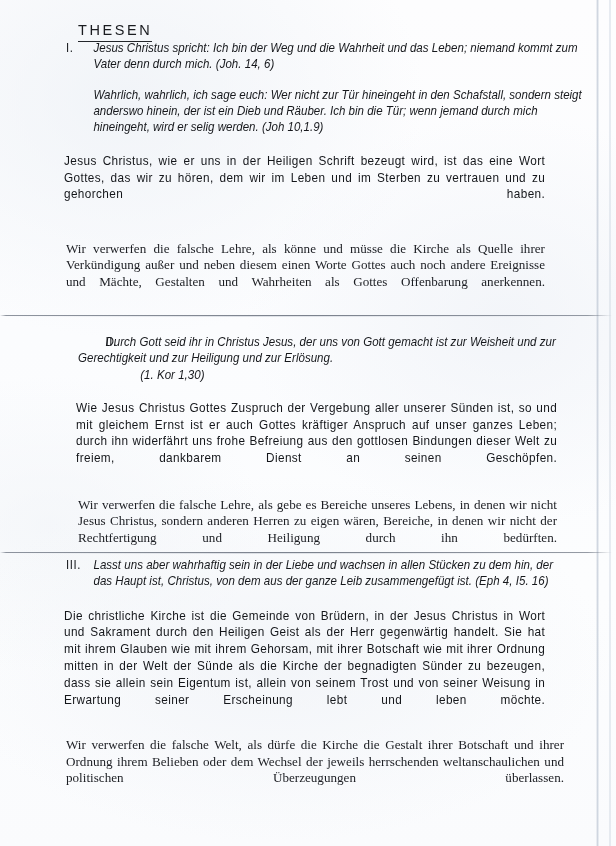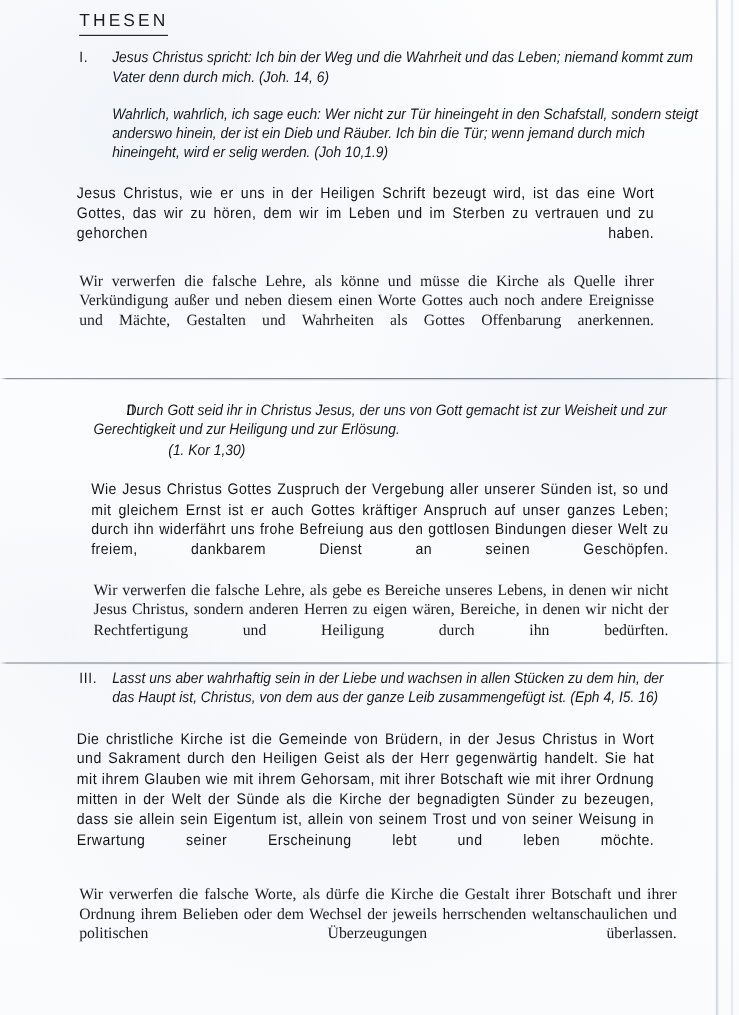--- a/index.html
+++ b/index.html
@@ -49,21 +49,21 @@
     width: 616px;
   }
 
   
   .doc-title {
     font-family: "Liberation Sans", sans-serif;
     font-size: 14.5px;
     font-weight: 500;
     letter-spacing: 2.6px;
     color: #1a1c20;
-    margin: 0;
+    margin: 12px;
     padding: 0 0 2px 0;
     position: absolute;
     left: 66px;
     top: 9px;
     border-bottom: 1.4px solid #23262b;
     display: inline-block;
     line-height: 1.25;
   }
 
   
@@ -196,56 +196,56 @@
       </div>
 
       <div class="quote-block" style="width:537px; margin-top:14px;">
         <span>Wahrlich, wahrlich, ich sage euch: Wer nicht zur Tür hineingeht in den Schafstall, sondern steigt anderswo hinein, der ist ein Dieb und Räuber. Ich bin die Tür; wenn jemand durch mich hineingeht, wird er selig werden. (Joh 10,1.9)</span>
       </div>
 
       <div class="para-sans" style="width:523px; margin-top:17px; margin-left:-2px;">
         <span>Jesus Christus, wie er uns in der Heiligen Schrift bezeugt wird, ist das eine Wort Gottes, das wir zu hören, dem wir im Leben und im Sterben zu vertrauen und zu gehorchen haben.</span>
       </div>
 
-      <div class="para-serif" style="width:479px; margin-top:6px;">
+      <div class="para-serif" style="width:479px; margin-top:21px;">
         <span>Wir verwerfen die falsche Lehre, als könne und müsse die Kirche als Quelle ihrer Verkündigung außer und neben diesem einen Worte Gottes auch noch andere Ereignisse und Mächte, Gestalten und Wahrheiten als Gottes Offenbarung anerkennen.</span>
       </div>
     </div>
 
     <div class="divider" style="top:315px;"></div>
 
     <div class="section" style="left:78px; top:334px; width:492px;">
 
       <div class="thesis-head head-indent-flush" style="width:537px;">
         <span class="thesis-num">II.</span>
         <span>Durch Gott seid ihr in Christus Jesus, der uns von Gott gemacht ist zur Weisheit und zur Gerechtigkeit und zur Heiligung und zur Erlösung.</span>
         <span class="verse-ref-line">(1. Kor 1,30)</span>
       </div>
 
       <div class="para-sans" style="width:523px; margin-top:17px; margin-left:-2px;">
         <span>Wie Jesus Christus Gottes Zuspruch der Vergebung aller unserer Sünden ist, so und mit gleichem Ernst ist er auch Gottes kräftiger Anspruch auf unser ganzes Leben; durch ihn widerfährt uns frohe Befreiung aus den gottlosen Bindungen dieser Welt zu freiem, dankbarem Dienst an seinen Geschöpfen.</span>
       </div>
 
-      <div class="para-serif" style="width:479px; ">
+      <div class="para-serif" style="width:479px; margin-top:13px;">
         <span>Wir verwerfen die falsche Lehre, als gebe es Bereiche unseres Lebens, in denen wir nicht Jesus Christus, sondern anderen Herren zu eigen wären, Bereiche, in denen wir nicht der Rechtfertigung und Heiligung durch ihn bedürften.</span>
       </div>
     </div>
 
     <div class="divider" style="top:552px;"></div>
 
     <div class="section" style="left:66px; top:557px; width:492px;">
 
       <div class="thesis-head head-indent-hang" style="width:520px;">
         <span class="thesis-num">III.</span>
         <span>Lasst uns aber wahrhaftig sein in der Liebe und wachsen in allen Stücken zu dem hin, der das Haupt ist, Christus, von dem aus der ganze Leib zusammengefügt ist. (Eph 4, I5. 16)</span>
       </div>
 
       <div class="para-sans" style="width:523px; margin-top:18px; margin-left:-2px;">
         <span>Die christliche Kirche ist die Gemeinde von Brüdern, in der Jesus Christus in Wort und Sakrament durch den Heiligen Geist als der Herr gegenwärtig handelt. Sie hat mit ihrem Glauben wie mit ihrem Gehorsam, mit ihrer Botschaft wie mit ihrer Ordnung mitten in der Welt der Sünde als die Kirche der begnadigten Sünder zu bezeugen, dass sie allein sein Eigentum ist, allein von seinem Trost und von seiner Weisung in Erwartung seiner Erscheinung lebt und leben möchte.</span>
       </div>
 
       <div class="para-serif" style="width:498px; margin-top:12px;">
-        <span>Wir verwerfen die falsche Worte, als dürfe die Kirche die Gestalt ihrer Botschaft und ihrer Ordnung ihrem Belieben oder dem Wechsel der jeweils herrschenden weltanschaulichen und politischen Überzeugungen überlassen.</span>
+        <span>Wir verwerfen die falsche Welt, als dürfe die Kirche die Gestalt ihrer Botschaft und ihrer Ordnung ihrem Belieben oder dem Wechsel der jeweils herrschenden weltanschaulichen und politischen Überzeugungen überlassen.</span>
       </div>
     </div>
 
   </div>
 </div>
 
 </body></html>

